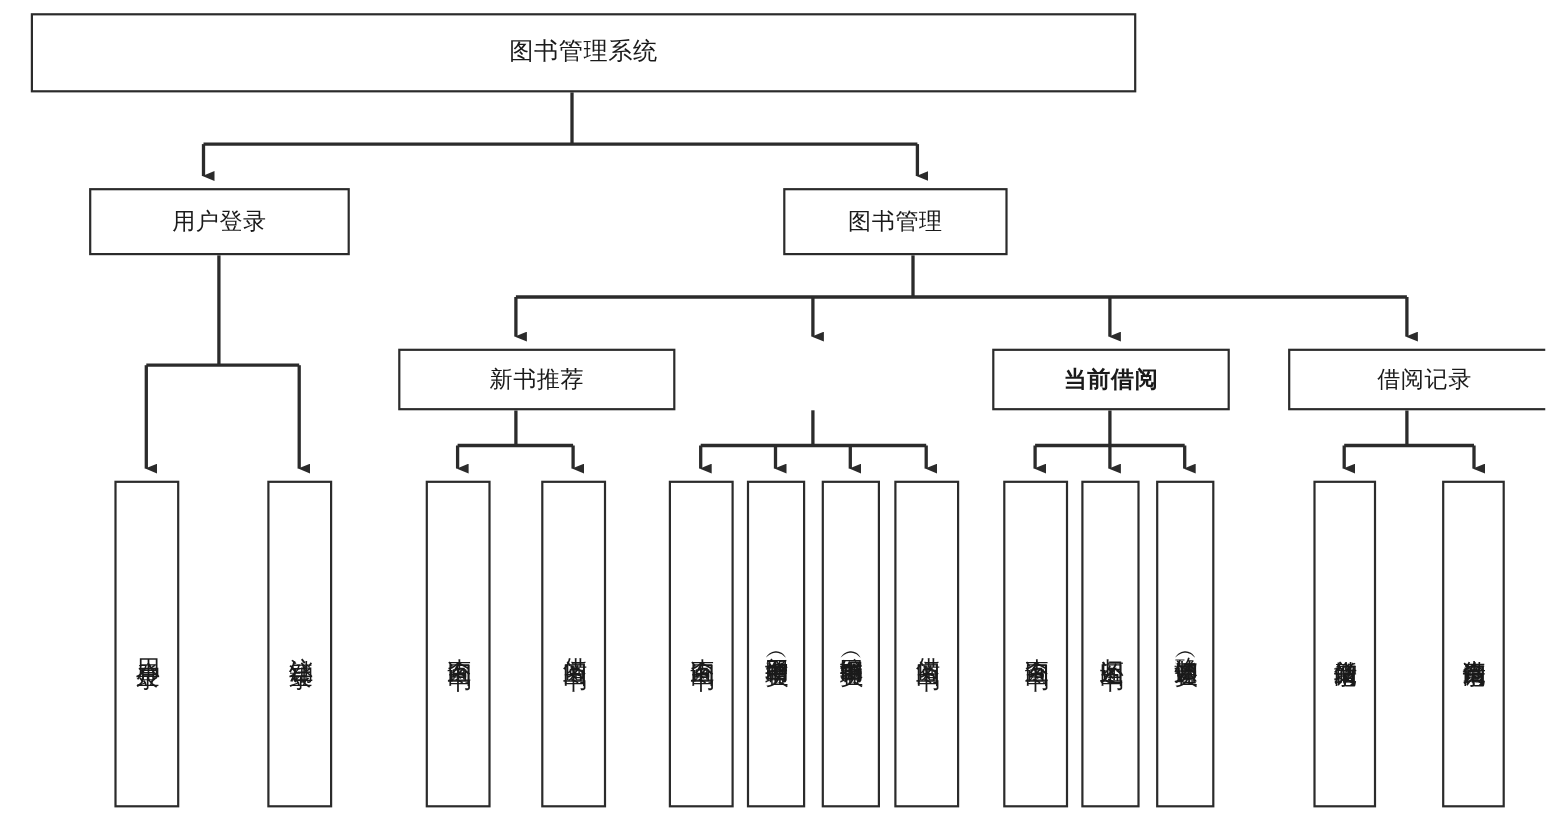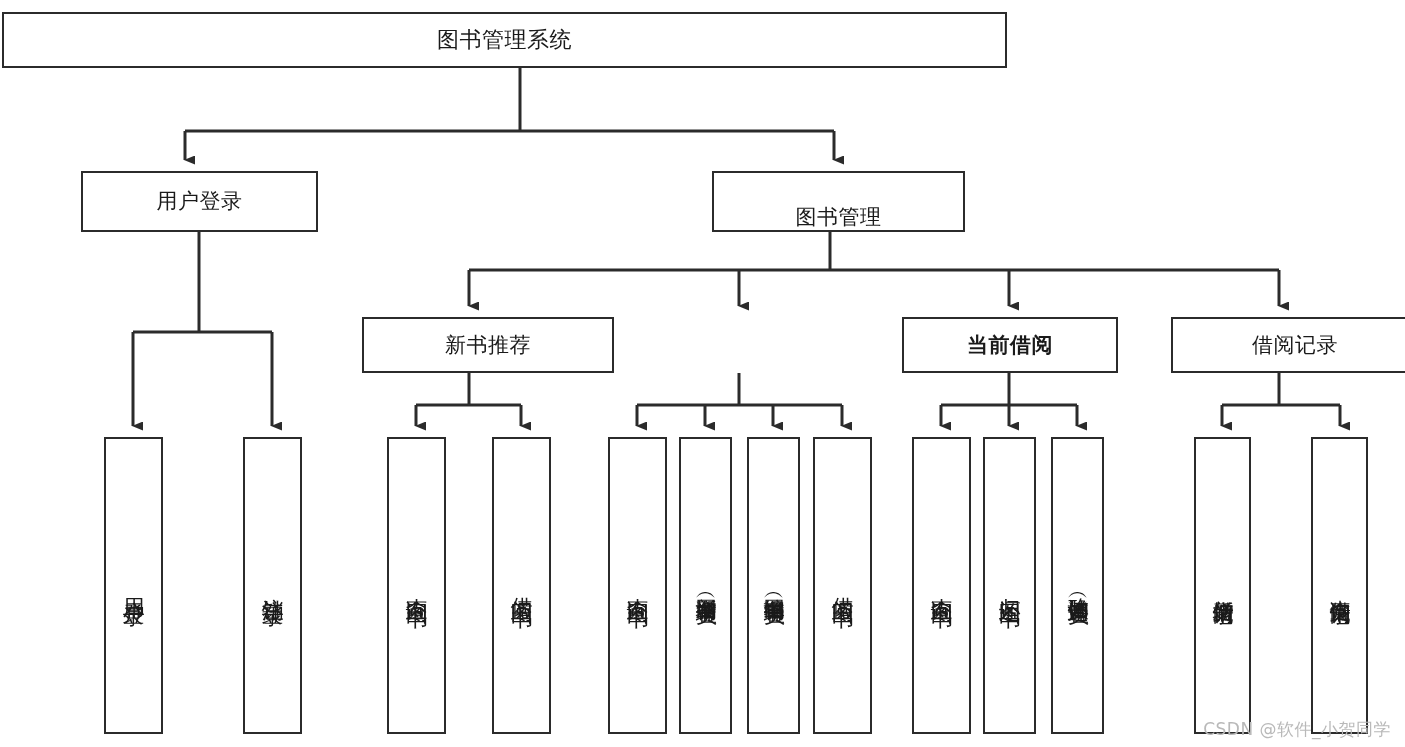--- a/index.html
+++ b/index.html
@@ -127,28 +127,28 @@
       <path d="M1009,405 L1009,426" marker-end="url(#arrowhead)"></path>
       <path d="M1077,405 L1077,426" marker-end="url(#arrowhead)"></path>
 
       <path d="M1279,373 L1279,405"></path>
       <path d="M1222,405 L1340,405"></path>
       <path d="M1222,405 L1222,426" marker-end="url(#arrowhead)"></path>
       <path d="M1340,405 L1340,426" marker-end="url(#arrowhead)"></path>
     </g>
   </svg>
 
-  <div class="node horiz root" style="left:2px; top:12px; width:1005px; height:56px;">
+  <div class="node horiz root" style="left:28px; top:12px; width:1005px; height:72px;">
     <span class="node-label">图书管理系统</span>
   </div>
 
   <div class="node horiz" style="left:81px; top:171px; width:237px; height:61px;">
     <span class="node-label">用户登录</span>
   </div>
-  <div class="node horiz" style="left:712px; top:171px; width:253px; height:61px;align-items:flex-end;">
+  <div class="node horiz" style="left:712px; top:171px; width:204px; height:61px;">
     <span class="node-label">图书管理</span>
   </div>
 
   <div class="node horiz" style="left:362px; top:317px; width:252px; height:56px;">
     <span class="node-label">新书推荐</span>
   </div>
   <div class="node horiz" style="left:902px; top:317px; width:216px; height:56px;font-weight:bold;">
     <span class="node-label">当前借阅</span>
   </div>
   <div class="node horiz" style="left:1171px; top:317px; width:248px; height:56px;">
@@ -192,15 +192,14 @@
     <span class="node-label">确认归还（管理员）</span>
   </div>
 
   <div class="node vert narrow" style="left:1194px; top:437px; width:57px; height:297px;">
     <span class="node-label">新增借阅记录</span>
   </div>
   <div class="node vert narrow" style="left:1311px; top:437px; width:57px; height:297px;">
     <span class="node-label">查询借阅记录</span>
   </div>
 
-  <div id="watermark">CSDN @软件_小贺同学</div>
 
 </div>
 
 </body></html>

